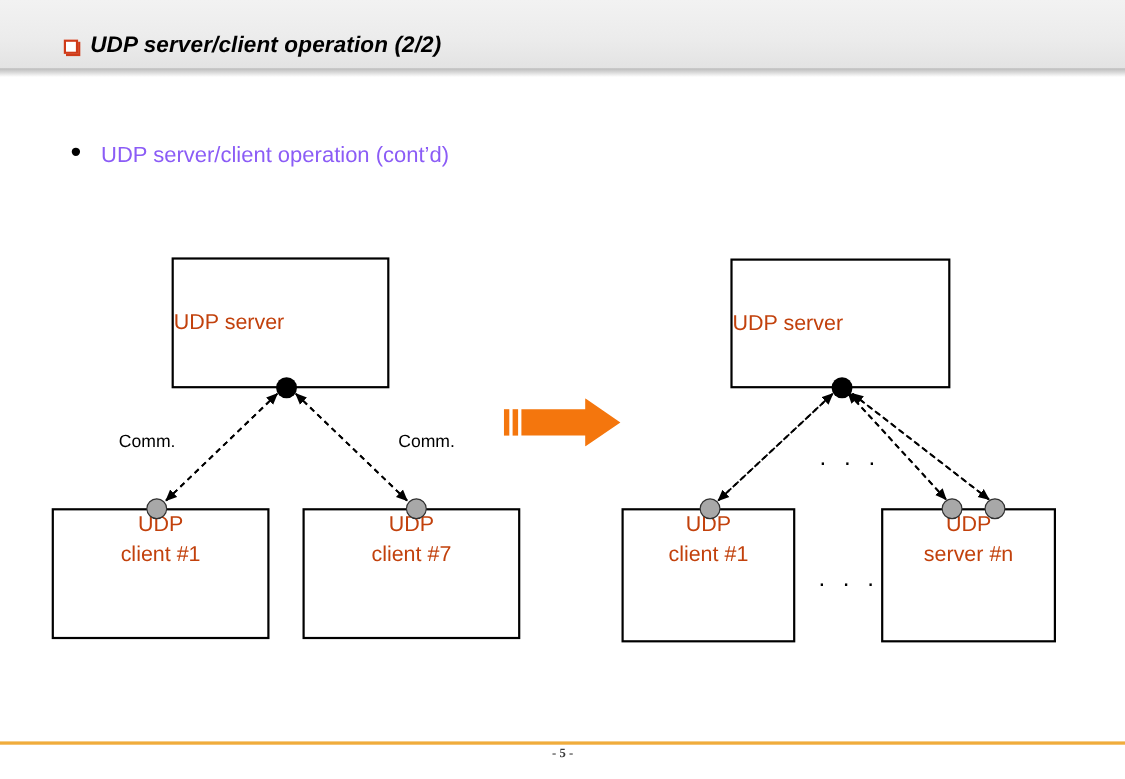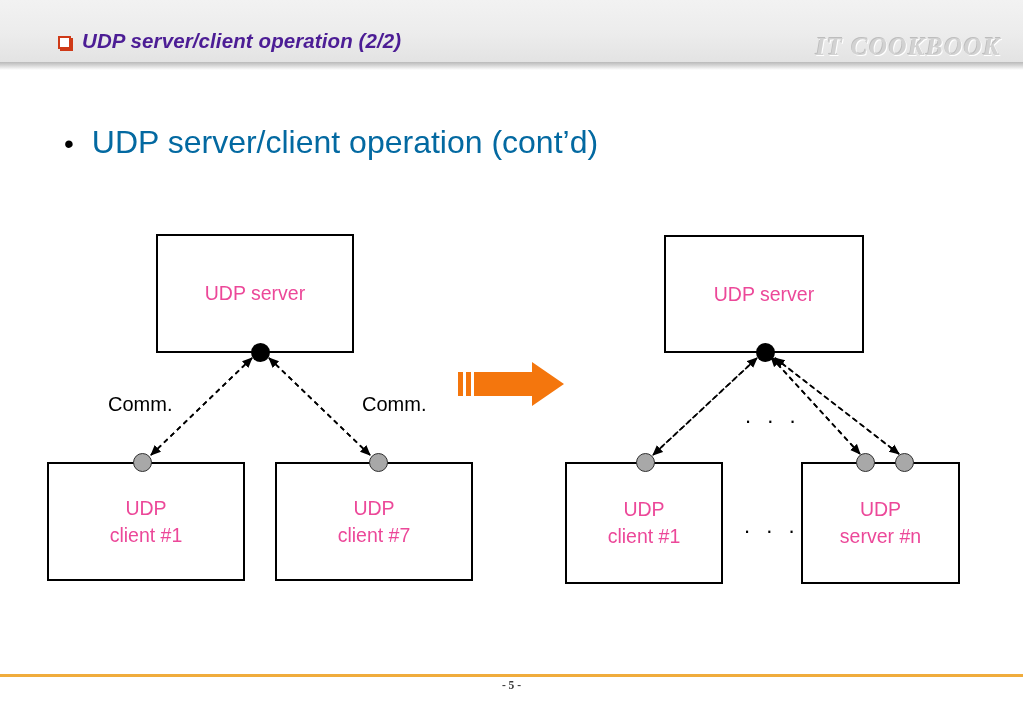--- a/index.html
+++ b/index.html
@@ -47,21 +47,21 @@
     border: 2.5px solid #cf3a18;
     box-sizing: border-box;
     background: #ffffff;
     box-shadow: 2px 2px 0 0 #cf3a18;
     margin-top: 2px;
   }
   #header-title {
     font-size: 20.5px;
     font-style: italic;
     font-weight: bold;
-    color: #4c1d95;
+    color: #000000;
     letter-spacing: 0.1px;
     white-space: nowrap;
   }
   #brand-logo {
     position: absolute;
     right: 22px;
     top: 33px;
     font-family: "Liberation Serif", serif;
     font-size: 25px;
     font-weight: bold;
@@ -80,58 +80,58 @@
     display: flex;
     align-items: baseline;
     gap: 18px;
   }
   #slide-heading-bullet {
     font-size: 28px;
     line-height: 1;
     color: #000000;
   }
   #slide-heading-text {
-    font-size: 32px;
-    color: #0369a1;
+    font-size: 20px;
+    color: #8b5cf6;
     white-space: nowrap;
   }
 
   
   .node-box {
     position: absolute;
     box-sizing: border-box;
     border: 2.4px solid #000000;
     background: #ffffff;
     display: flex;
     align-items: center;
-    justify-content: center;
+    justify-content: flex-start;
     text-align: center;
     font-size: 19.5px;
     line-height: 1.38;
-    color: #ec4899;
+    color: #c2410c;
   }
   .conn-dot {
     position: absolute;
     border-radius: 50%;
     box-sizing: border-box;
   }
   .conn-dot.black {
     background: #000000;
     width: 19px;
     height: 19px;
   }
   .conn-dot.gray {
     background: #a8a8a8;
     border: 1.6px solid #303030;
     width: 19px;
     height: 19px;
   }
   .edge-label {
     position: absolute;
-    font-size: 20px;
+    font-size: 16px;
     color: #000000;
     white-space: nowrap;
   }
   .ellipsis {
     position: absolute;
     font-size: 22px;
     letter-spacing: 5px;
     color: #000000;
     white-space: nowrap;
   }
@@ -179,21 +179,20 @@
 <div id="slide">
 
   <div id="header-bar"></div>
   <div id="header-shadow"></div>
 
   <div id="header-title-wrap">
     <span id="header-bullet"></span>
     <span id="header-title">UDP server/client operation (2/2)</span>
   </div>
 
-  <div id="brand-logo">IT COOKBOOK</div>
 
   <div id="slide-heading">
     <span id="slide-heading-bullet">•</span>
     <span id="slide-heading-text">UDP server/client operation (cont’d)</span>
   </div>
 
   <svg id="diagram-svg" viewBox="0 0 1023 708" xmlns="http://www.w3.org/2000/svg">
     <defs>
       <marker id="arrowhead" markerWidth="7" markerHeight="7" refX="5.6" refY="3" orient="auto" markerUnits="strokeWidth">
         <path d="M0,0.3 L6.2,3 L0,5.7 Z" fill="#000000"></path>

